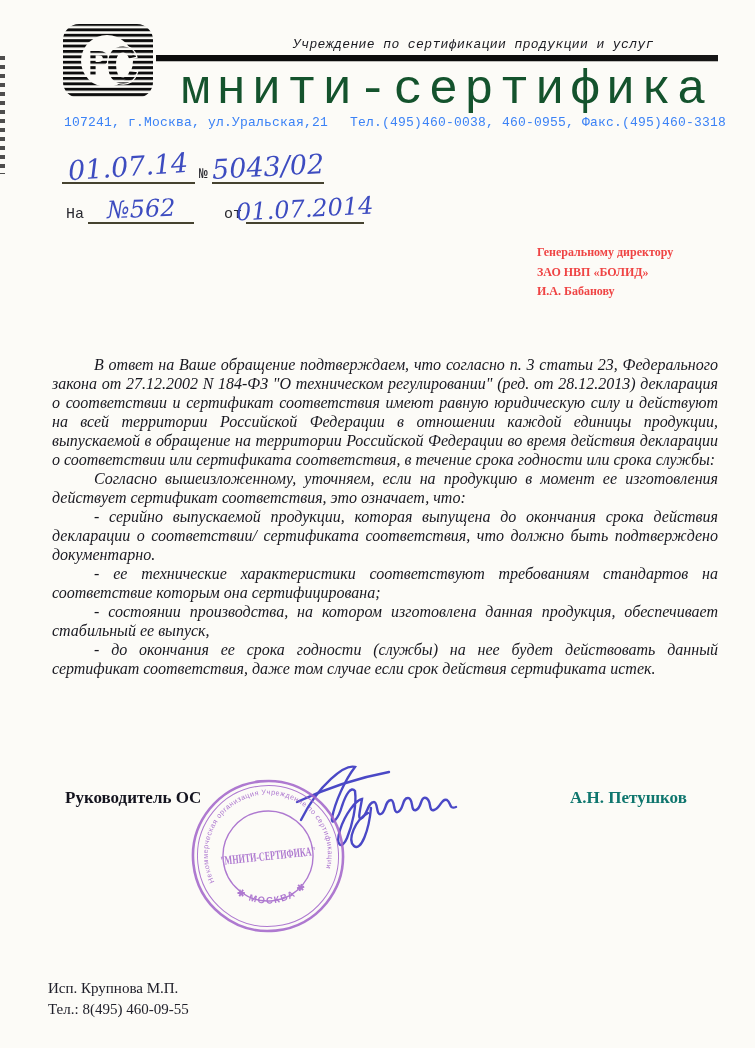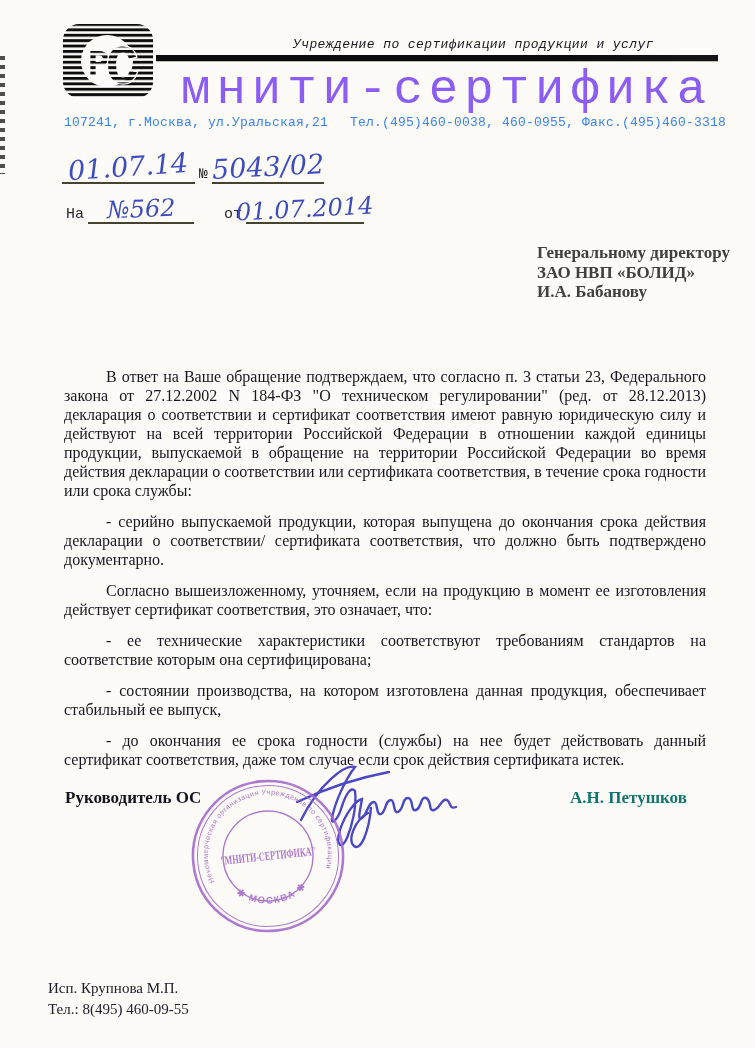--- a/index.html
+++ b/index.html
@@ -22,21 +22,21 @@
     font-size:13px;letter-spacing:.4px;color:#1a1a20;white-space:nowrap;
   }
   .head-rule{
     position:absolute;left:156px;top:55px;width:562px;height:6px;
     background:linear-gradient(90deg,#0c0c0c 0 70%,#161616);
     box-shadow:0 1px 0 rgba(0,0,0,.25);
   }
   .brand-title{
     position:absolute;left:181px;top:62px;
     font-family:"Liberation Mono", monospace;
-    font-size:49px;letter-spacing:6px;color:#8b5cf6;white-space:nowrap;
+    font-size:49px;letter-spacing:6px;color:#14532d;white-space:nowrap;
   }
   .address-row{
     position:absolute;left:64px;top:115px;width:660px;
     font-family:"Liberation Mono", monospace;font-size:13px;
     letter-spacing:.2px;color:#3b82f6;white-space:nowrap;
   }
   .address-row .gap{display:inline-block;width:22px;}
   
   .ref-row{position:absolute;display:flex;align-items:flex-end;}
   .ref-row.row1{left:62px;top:146px;}
@@ -55,29 +55,29 @@
     color:#3d4cc0;white-space:nowrap;line-height:1;
   }
   .hand.date1{font-size:27px;transform:rotate(-4deg);margin-bottom:2px;}
   .hand.num1{font-size:27px;transform:rotate(-3deg);margin-bottom:2px;}
   .hand.num2{font-size:24px;transform:rotate(-2deg);margin-bottom:1px;}
   .hand.date2{font-size:24px;transform:rotate(-3deg);margin-bottom:1px;}
   .w133{width:133px;} .w112{width:112px;} .w106{width:106px;} .w118{width:118px;}
   
   .recipient{
     position:absolute;left:537px;top:243px;
-    font-weight:bold;font-size:17px;line-height:19.5px;color:#404040;
+    font-weight:bold;font-size:12px;line-height:19.5px;color:#ef4444;
     white-space:nowrap;
   }
   
   .body-text{
     position:absolute;left:52px;top:355px;width:666px;
     font-size:16px;line-height:19px;text-align:justify;color:#17171f;
   }
-  .body-text p{margin:12px;text-indent:42px;}
+  .body-text p{margin:0;text-indent:42px;font-style:italic;}
   
   .sig-label{position:absolute;left:65px;top:788px;font-weight:bold;font-size:17px;color:#14141f;}
   .sig-name{position:absolute;left:570px;top:788px;font-weight:bold;font-size:17px;color:#0f766e;}
   .signature-svg{position:absolute;left:295px;top:758px;width:175px;height:100px;}
   .stamp-svg{position:absolute;left:188px;top:776px;width:160px;height:160px;transform:rotate(-6deg);opacity:.88;}
   
   .footer{
     position:absolute;left:48px;top:978px;
     font-size:15px;line-height:21px;color:#20202a;
   }
@@ -131,22 +131,22 @@
   </div>
 
   <div class="recipient">
     <div>Генеральному директору</div>
     <div>ЗАО НВП «БОЛИД»</div>
     <div>И.А. Бабанову</div>
   </div>
 
   <div class="body-text">
     <p>В ответ на Ваше обращение подтверждаем, что согласно п. 3 статьи 23, Федерального закона от 27.12.2002 N 184-ФЗ "О техническом регулировании" (ред. от 28.12.2013) декларация о соответствии и сертификат соответствия имеют равную юридическую силу и действуют на всей территории Российской Федерации в отношении каждой единицы продукции, выпускаемой в обращение на территории Российской Федерации во время действия декларации о соответствии или сертификата соответствия, в течение срока годности или срока службы:</p>
+    <p>Согласно вышеизложенному, уточняем, если на продукцию в момент ее изготовления действует сертификат соответствия, это означает, что:</p>
     <p>- серийно выпускаемой продукции, которая выпущена до окончания срока действия декларации о соответствии/ сертификата соответствия, что должно быть подтверждено документарно.</p>
-    <p>Согласно вышеизложенному, уточняем, если на продукцию в момент ее изготовления действует сертификат соответствия, это означает, что:</p>
     <p>- ее технические характеристики соответствуют требованиям стандартов на соответствие которым она сертифицирована;</p>
     <p>- состоянии производства, на котором изготовлена данная продукция, обеспечивает стабильный ее выпуск,</p>
     <p>- до окончания ее срока годности (службы) на нее будет действовать данный сертификат соответствия, даже  том случае если срок действия сертификата истек.</p>
   </div>
 
   <div class="sig-label">Руководитель ОС</div>
   <div class="sig-name">А.Н. Петушков</div>
 
   <svg class="signature-svg" viewBox="0 0 175 100" aria-hidden="true">
     <g fill="none" stroke="#4a48c6" stroke-width="2.4" stroke-linecap="round">

